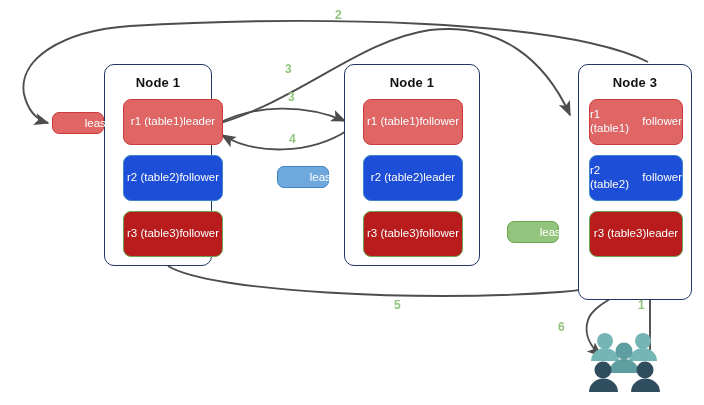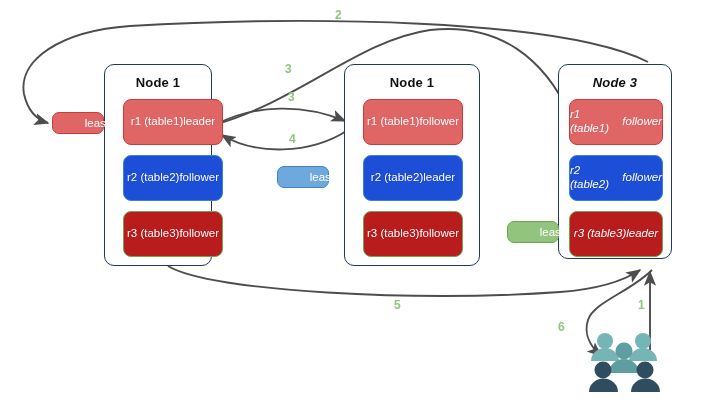--- a/index.html
+++ b/index.html
@@ -142,21 +142,21 @@
     <div class="replica rep-blue" style="left:18px; top:90px; width:100px; height:46px;">
       <span class="l1">r2 (table2)</span>
       <span class="l2">leader</span>
     </div>
     <div class="replica rep-green" style="left:18px; top:146px; width:100px; height:46px;">
       <span class="l1">r3 (table3)</span>
       <span class="l2">follower</span>
     </div>
   </div>
 
-  <div class="node-box" style="left:558px; top:64px; width:114px; height:195px;font-style:italic;">
+  <div class="node-box" style="left:578px; top:64px; width:114px; height:236px;">
     <div class="node-title" style="top:10px;">Node 3</div>
     <div class="replica rep-red" style="left:10px; top:34px; width:94px; height:46px;">
       <span class="l1">r1 (table1)</span>
       <span class="l2">follower</span>
     </div>
     <div class="replica rep-blue" style="left:10px; top:90px; width:94px; height:46px;">
       <span class="l1">r2 (table2)</span>
       <span class="l2">follower</span>
     </div>
     <div class="replica rep-green" style="left:10px; top:146px; width:94px; height:46px;">

